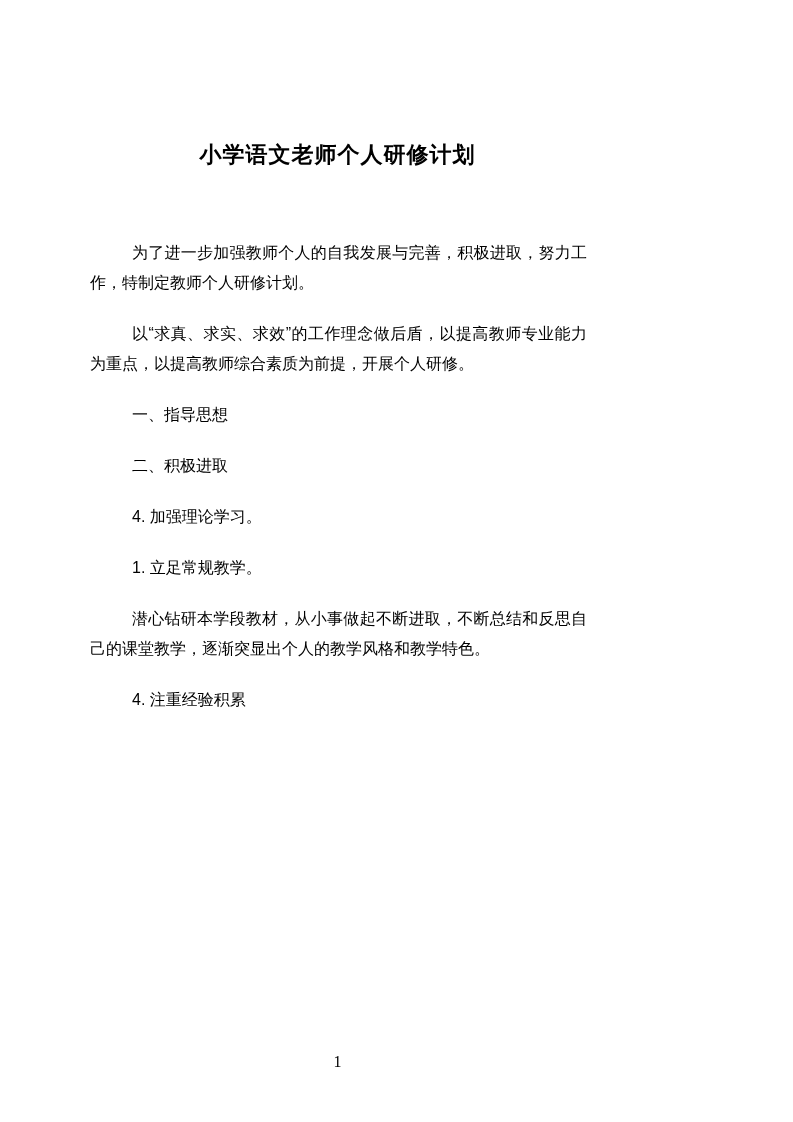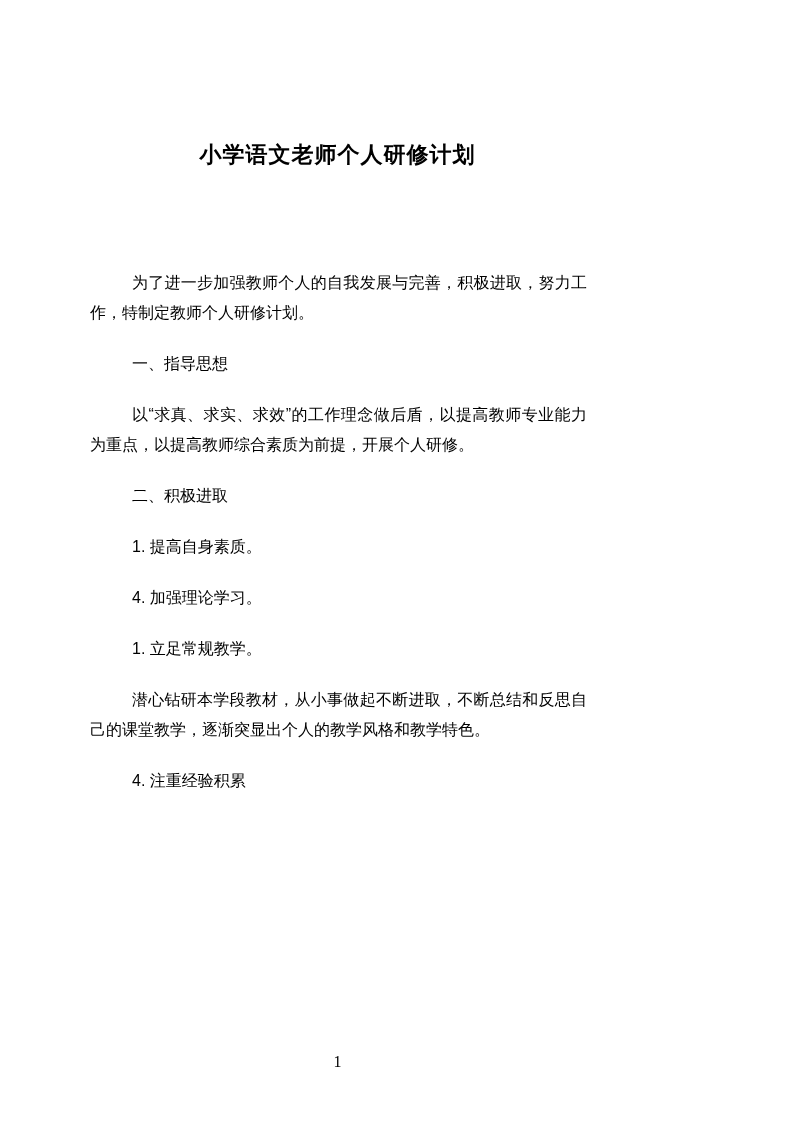--- a/index.html
+++ b/index.html
@@ -20,21 +20,21 @@
   .doc-title {
     margin: 0;
     padding-top: 140px;
     text-align: center;
     font-size: 22px;
     line-height: 30px;
     font-weight: bold;
     letter-spacing: 1px;
   }
   .content {
-    margin: 98px 88px 0 90px;
+    margin: 68px 88px 0 90px;
   }
   .content p {
     margin: 0 0 21px 0;
     font-size: 16px;
     line-height: 30px;
     text-align: justify;
     text-indent: 42px;
     word-break: break-all;
   }
   .page-number {
@@ -50,24 +50,23 @@
 </style>
 </head>
 <body>
 
 <div class="page">
 
   <h1 class="doc-title">小学语文老师个人研修计划</h1>
 
   <div class="content">
     <p>为了进一步加强教师个人的自我发展与完善，积极进取，努力工作，特制定教师个人研修计划。</p>
+    <p>以“求真、求实、求效”的工作理念做后盾，以提高教师专业能力为重点，以提高教师综合素质为前提，开展个人研修。</p>
     <p>一、指导思想</p>
-    <p>以“求真、求实、求效”的工作理念做后盾，以提高教师专业能力为重点，以提高教师综合素质为前提，开展个人研修。</p>
     <p>二、积极进取</p>
-    <p>1. 提高自身素质。</p>
     <p>4. 加强理论学习。</p>
     <p>1. 立足常规教学。</p>
     <p>潜心钻研本学段教材，从小事做起不断进取，不断总结和反思自己的课堂教学，逐渐突显出个人的教学风格和教学特色。</p>
     <p>4. 注重经验积累</p>
   </div>
 
   <div class="page-number">1</div>
 
 </div>
 

